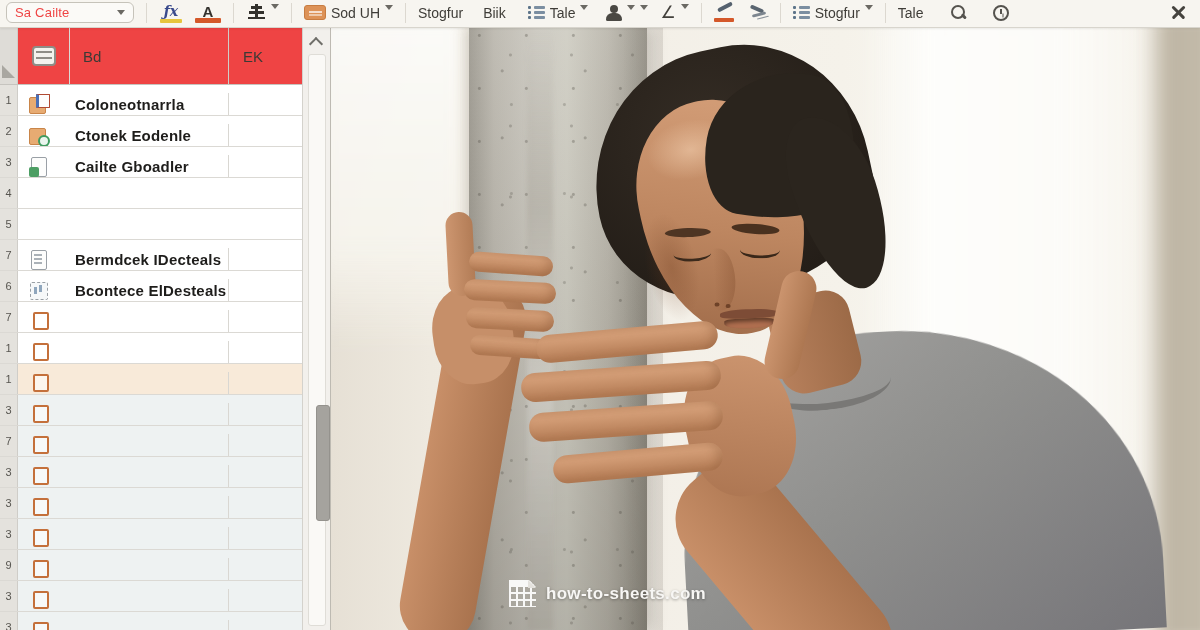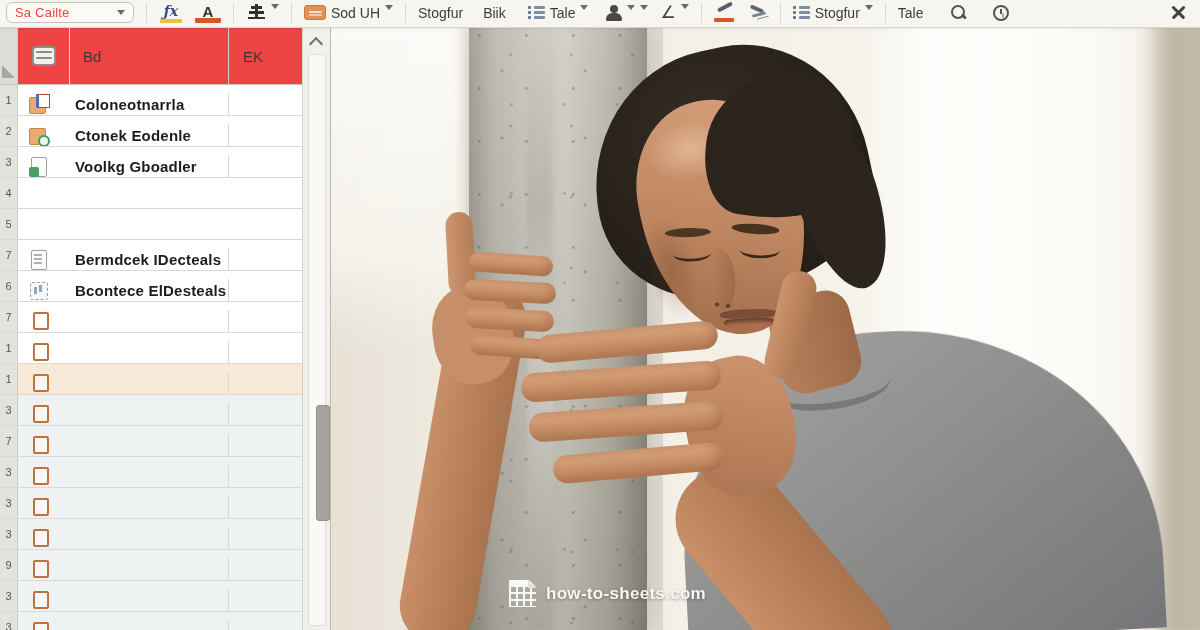--- a/index.html
+++ b/index.html
@@ -326,21 +326,21 @@
 
         <span class="rtx">Ctonek Eodenle</span>
       </div>
       <div class="cek"></div>
     </div>
         <div class="row bg-white">
       <div class="gut">3</div>
       <div class="cmain">
         <span class="ric ic-doc-green"></span>
 
-        <span class="rtx">Voolkg Gboadler</span>
+        <span class="rtx">Cailte Gboadler</span>
       </div>
       <div class="cek"></div>
     </div>
         <div class="row bg-white">
       <div class="gut">4</div>
       <div class="cek"></div>
     </div>
         <div class="row bg-white">
       <div class="gut">5</div>
       <div class="cek"></div>

